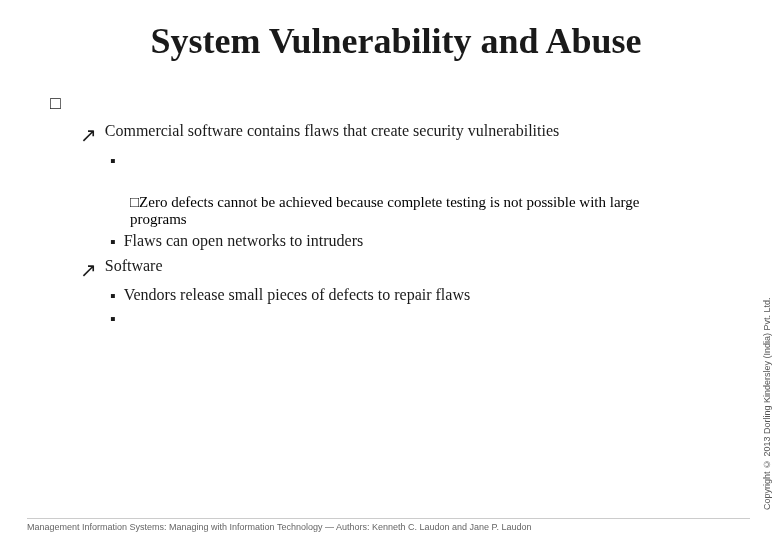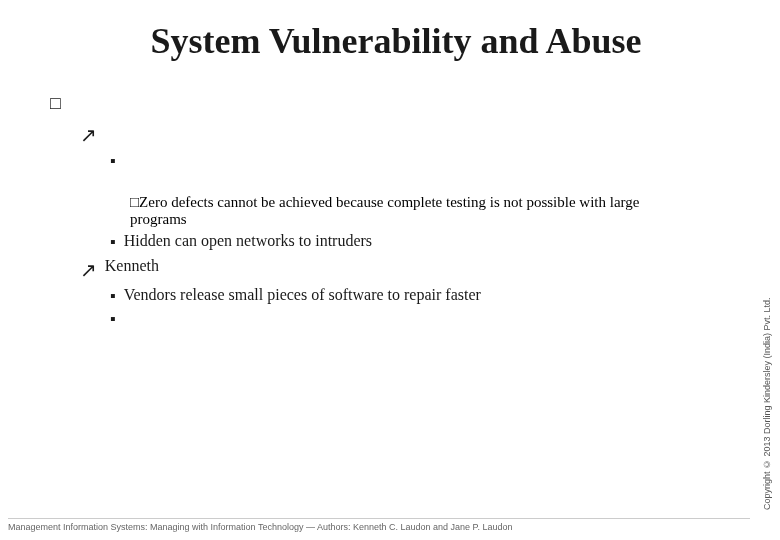--- a/index.html
+++ b/index.html
@@ -88,21 +88,21 @@
       color: #555;
       font-family: Arial, sans-serif;
       white-space: nowrap;
       display: flex;
       align-items: center;
     }
 
     .footer {
       position: absolute;
       bottom: 8px;
-      left: 8px;
+      left: 27px;
       right: 30px;
       font-size: 9px;
       color: #666;
       font-family: Arial, sans-serif;
       border-top: 1px solid #ccc;
       padding-top: 3px;
     }
   </style>
 </head>
 <body>
@@ -113,48 +113,49 @@
 
   <div class="content">
 
     <div class="level1">
       <span class="level1-bullet checkbox-bullet">□</span>
     </div>
 
     <div style="margin-left: 30px; margin-bottom: 6px;">
       <div class="level2">
         <span class="level2-bullet arrow-bullet">↗</span>
+        <span>Commercial software contains flaws that create security vulnerabilities</span>
       </div>
 
       <div style="margin-left: 30px;">
         <div class="level2">
           <span class="level2-bullet">▪</span>
         </div>
 
         <div style="margin-left: 20px; margin-bottom: 4px; font-size: 15px; margin-top: 24px;">
           <span>□Zero defects cannot be achieved because complete testing is not possible with large programs</span>
         </div>
 
         <div class="level2">
           <span class="level2-bullet">▪</span>
-          <span>Hidden can open networks to intruders</span>
+          <span>Flaws can open networks to intruders</span>
         </div>
       </div>
     </div>
 
     <div style="margin-left: 30px; margin-bottom: 6px;">
       <div class="level2">
         <span class="level2-bullet arrow-bullet">↗</span>
-        <span>Kenneth</span>
+        <span>Software</span>
       </div>
 
       <div style="margin-left: 30px;">
         <div class="level2">
           <span class="level2-bullet">▪</span>
-          <span>Vendors release small pieces of software to repair faster</span>
+          <span>Vendors release small pieces of defects to repair flaws</span>
         </div>
 
         <div class="level2">
           <span class="level2-bullet">▪</span>
         </div>
       </div>
     </div>
 
   </div>
 

